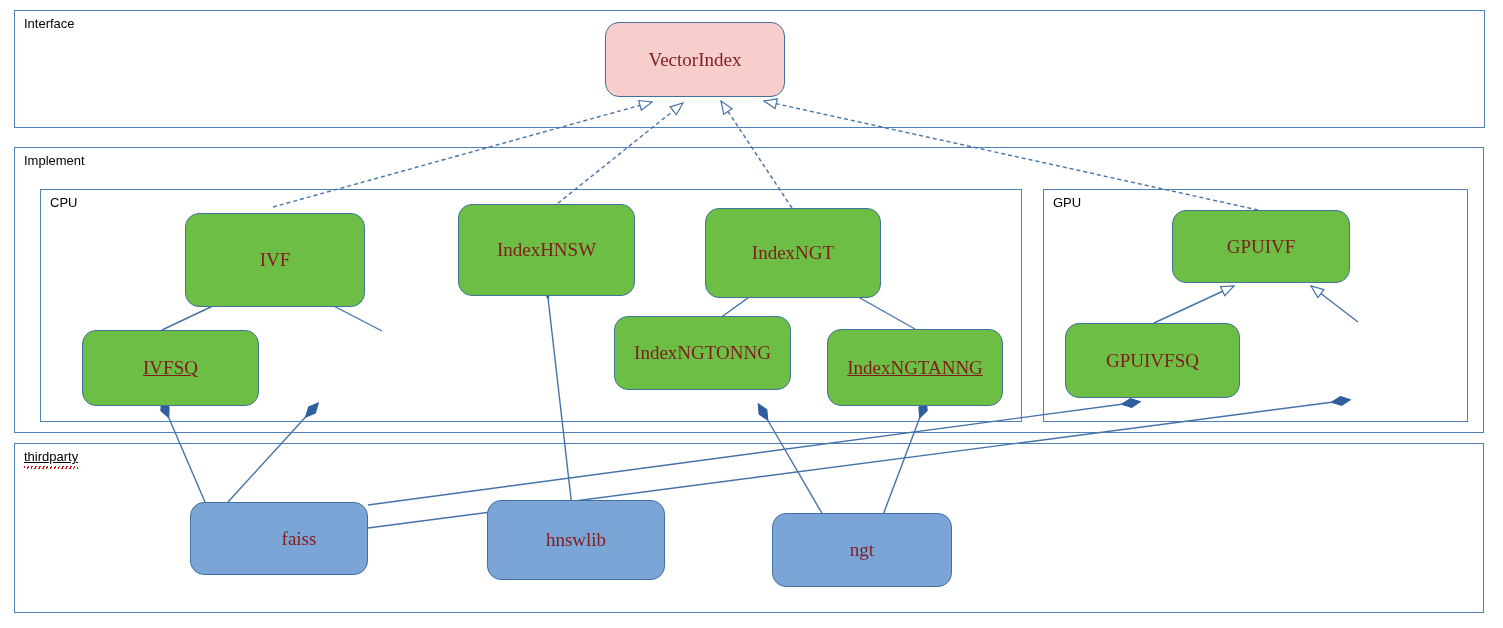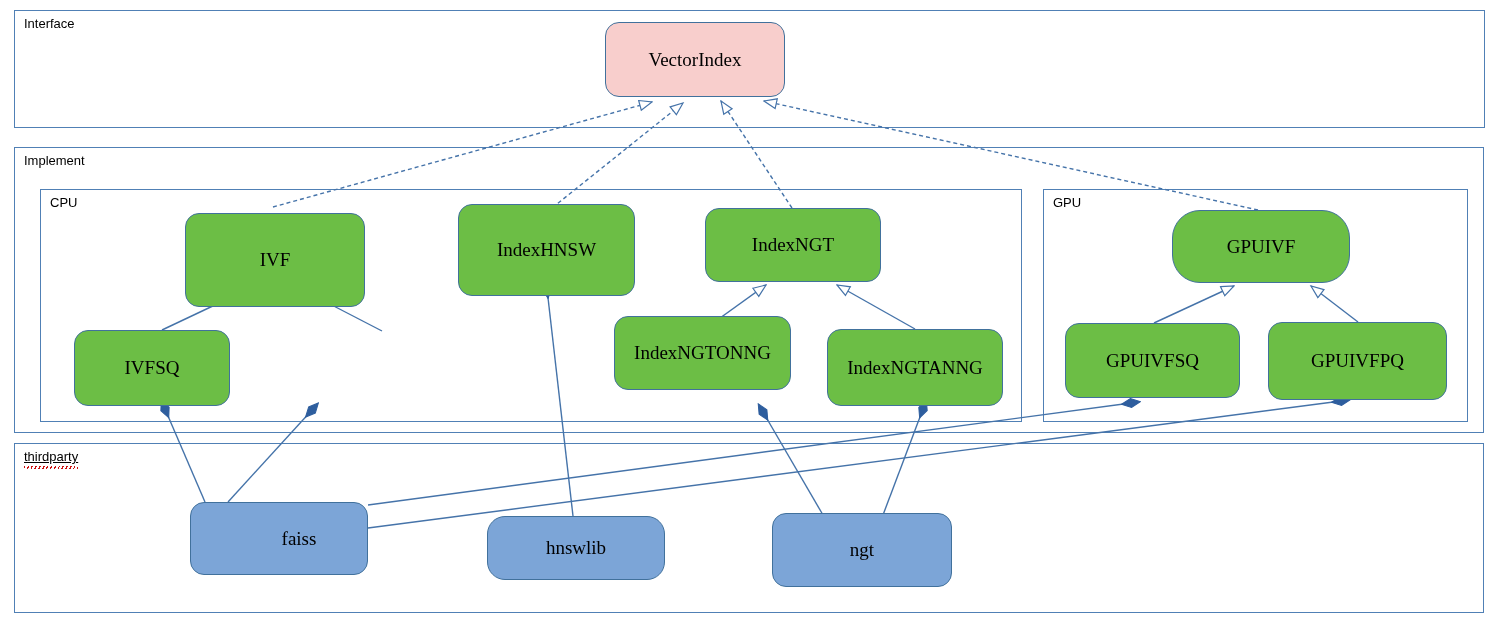--- a/index.html
+++ b/index.html
@@ -17,21 +17,21 @@
   }
   .section-label.underlined .lbl { text-decoration:underline;text-align:center; }
   .squiggle {
     height:3px; margin-top:1px;
     background:repeating-linear-gradient(115deg,#cc1111 0 1.3px,transparent 1.3px 3.5px);
   }
   .node {
     position:absolute; box-sizing:border-box;
     border:1.6px solid #41719C; border-radius:14px;
     display:flex; align-items:center; justify-content:center;
-    font-family:"Liberation Serif", serif; font-size:19px; color:#000000;
+    font-family:"Liberation Serif", serif; font-size:19px; color:#7f1d1d;
   }
   .node.interface { background:#F8CECC; }
   .node.class     { background:#6CBE45; }
   .node.library   { background:#7CA5D7; }
   svg.edges { position:absolute; left:0; top:0; }
   line.edge { stroke:#4573A9; stroke-width:1.4; }
   line.realization { stroke-dasharray:4 3; }
 </style>
 </head>
 <body>
@@ -81,43 +81,40 @@
     </svg>
     <div class="node interface" style="left: 605px; top: 22px; width: 180px; height: 75px;">
       <span>VectorIndex</span>
     </div>
     <div class="node class" style="left: 185px; top: 213px; width: 180px; height: 94px;">
       <span>IVF</span>
     </div>
     <div class="node class" style="left: 458px; top: 204px; width: 177px; height: 92px; text-align: center;">
       <span>IndexHNSW</span>
     </div>
-    <div class="node class" style="left: 705px; top: 208px; width: 176px; height: 74px; text-align: right;">
+    <div class="node class" style="left: 705px; top: 208px; width: 176px; height: 90px; text-align: right;">
       <span>IndexNGT</span>
     </div>
-    <div class="node class" style="left: 74px; top: 330px; width: 156px; height: 76px;">
+    <div class="node class" style="left: 82px; top: 330px; width: 177px; height: 76px; text-decoration: underline;">
       <span>IVFSQ</span>
     </div>
     <div class="node class" style="left: 614px; top: 316px; width: 177px; height: 74px; text-align: center;">
       <span>IndexNGTONNG</span>
     </div>
-    <div class="node class" style="left: 827px; top: 329px; width: 176px; height: 77px;">
+    <div class="node class" style="left: 827px; top: 329px; width: 176px; height: 77px; text-decoration: underline;">
       <span>IndexNGTANNG</span>
     </div>
-    <div class="node class" style="left: 1172px; top: 210px; width: 178px; height: 73px; border-radius: 28px;">
+    <div class="node class" style="left: 1172px; top: 210px; width: 178px; height: 73px;">
       <span>GPUIVF</span>
     </div>
     <div class="node class" style="left: 1065px; top: 323px; width: 175px; height: 75px;">
       <span>GPUIVFSQ</span>
     </div>
-    <div class="node class" style="left: 1268px; top: 322px; width: 179px; height: 78px;">
-      <span>GPUIVFPQ</span>
-    </div>
     <div class="node library" style="left: 190px; top: 502px; width: 178px; height: 73px; padding-left: 40px;">
       <span>faiss</span>
     </div>
-    <div class="node library" style="left: 487px; top: 516px; width: 178px; height: 64px; border-radius: 18px;">
+    <div class="node library" style="left: 487px; top: 500px; width: 178px; height: 80px;">
       <span>hnswlib</span>
     </div>
     <div class="node library" style="left: 772px; top: 513px; width: 180px; height: 74px;">
       <span>ngt</span>
     </div>
   </div>
 
 </body></html>

